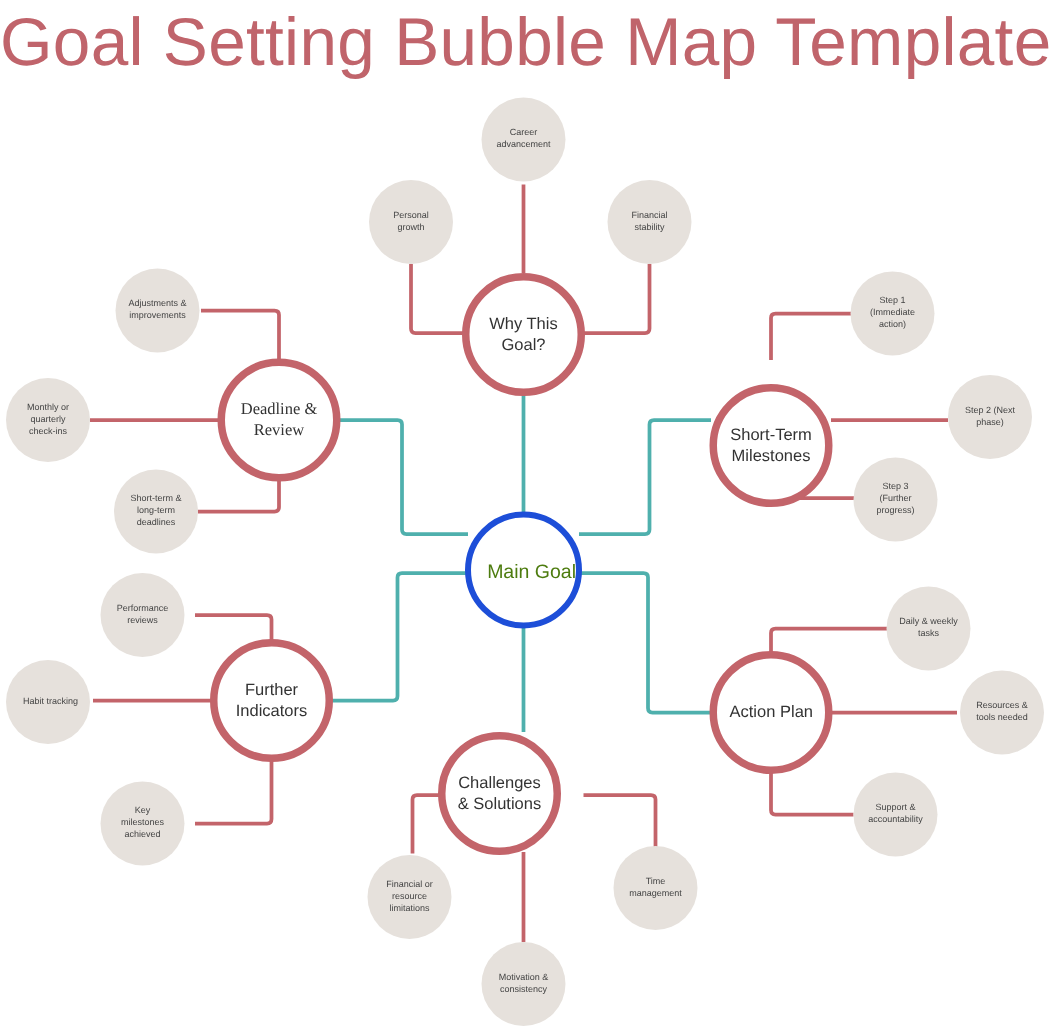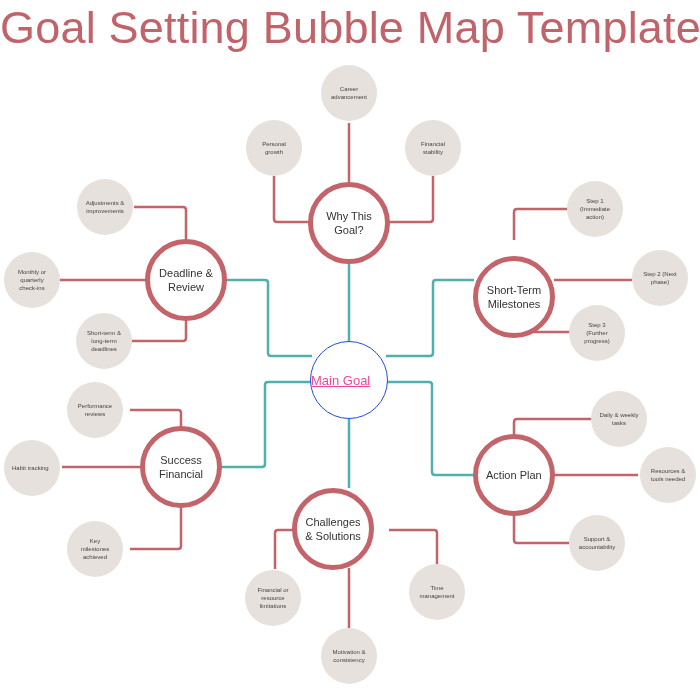--- a/index.html
+++ b/index.html
@@ -1,20 +1,20 @@
 <!DOCTYPE html>
 <html><head>
 <meta charset="utf-8">
 <style>
   html, body { margin:0; padding:0; background:#ffffff; }
   body { width:700px; height:688px; position:relative; overflow:hidden; font-family:"Liberation Sans", sans-serif; }
   .title { position:absolute; left:0; top:0; width:700px; text-align:right; font-size:45px; line-height:56px; color:#c0646b; white-space:nowrap; letter-spacing:0.2px; }
   svg.lines { position:absolute; left:0; top:0; }
-  .node { position:absolute; box-sizing:border-box; border-radius:50%; display:flex; align-items:center; justify-content:flex-start; text-align:center; }
-  .main { border:1px solid #1d4ed8; background:#fff; color:#ec4899; font-size:13px;text-decoration:underline; }
+  .node { position:absolute; box-sizing:border-box; border-radius:50%; display:flex; align-items:center; justify-content:flex-end; text-align:center; }
+  .main { border:4px solid #1d4ed8; background:#fff; color:#4d7c0f; font-size:13px; }
   .cat { border:5px solid #c3646a; background:#fff; color:#333; font-size:11px; line-height:14px; padding:0 8px; }
   .leaf { background:#e6e1dc; color:#444; font-size:6px; line-height:8px; padding:0 8px; }
 </style>
 </head>
 <body>
 
 <div class="title">Goal Setting Bubble Map Template</div>
 
 <svg class="lines" width="700" height="688">
   <g fill="none" stroke="#4fb0ad" stroke-width="2.5" stroke-linejoin="round">
@@ -68,21 +68,21 @@
 <div class="node leaf" style="left:246px;top:120px;width:56px;height:56px;">
   <span>Personal growth</span>
 </div>
 <div class="node leaf" style="left:321px;top:65px;width:56px;height:56px;">
   <span>Career advancement</span>
 </div>
 <div class="node leaf" style="left:405px;top:120px;width:56px;height:56px;">
   <span>Financial stability</span>
 </div>
 
-<div class="node cat" style="left:145px;top:239px;width:82px;height:82px;">
+<div class="node cat" style="left:145px;top:239px;width:82px;height:82px;font-family:Liberation Serif, serif;">
   <span>Deadline &amp; Review</span>
 </div>
 <div class="node leaf" style="left:77px;top:179px;width:56px;height:56px;">
   <span>Adjustments &amp; improvements</span>
 </div>
 <div class="node leaf" style="left:4px;top:252px;width:56px;height:56px;">
   <span>Monthly or quarterly check-ins</span>
 </div>
 <div class="node leaf" style="left:76px;top:313px;width:56px;height:56px;">
   <span>Short-term &amp; long-term deadlines</span>
@@ -95,21 +95,21 @@
   <span>Step 1 (Immediate action)</span>
 </div>
 <div class="node leaf" style="left:632px;top:250px;width:56px;height:56px;">
   <span>Step 2 (Next phase)</span>
 </div>
 <div class="node leaf" style="left:569px;top:305px;width:56px;height:56px;">
   <span>Step 3 (Further progress)</span>
 </div>
 
 <div class="node cat" style="left:140px;top:426px;width:82px;height:82px;">
-  <span>Success Financial</span>
+  <span>Further Indicators</span>
 </div>
 <div class="node leaf" style="left:67px;top:382px;width:56px;height:56px;">
   <span>Performance reviews</span>
 </div>
 <div class="node leaf" style="left:4px;top:440px;width:56px;height:56px;">
   <span>Habit tracking</span>
 </div>
 <div class="node leaf" style="left:67px;top:521px;width:56px;height:56px;">
   <span>Key milestones achieved</span>
 </div>

